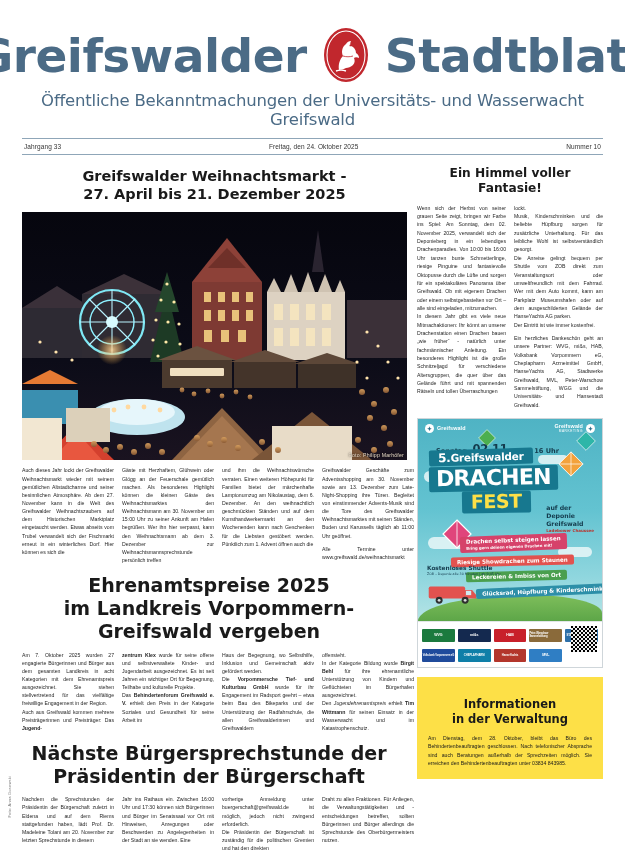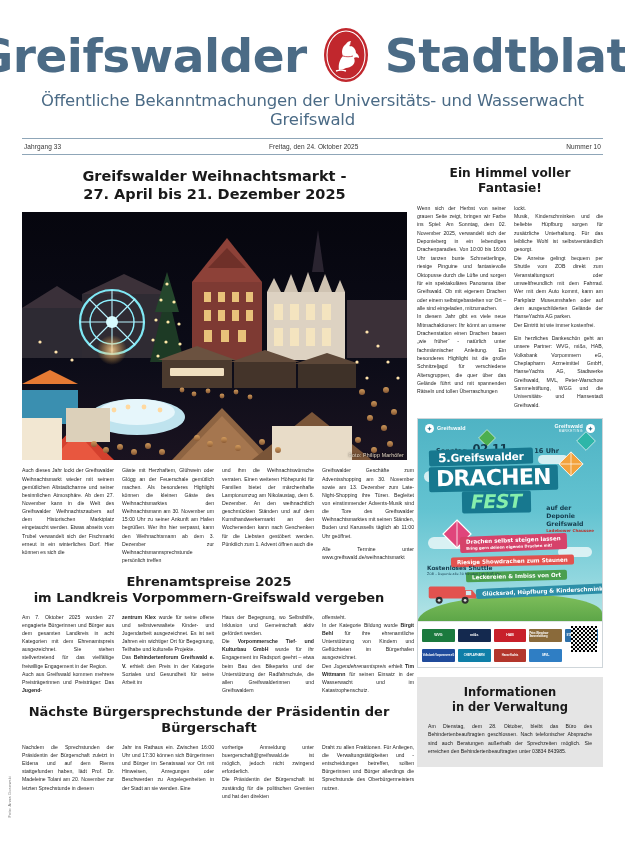--- a/index.html
+++ b/index.html
@@ -58,21 +58,21 @@
   
   .headline {
     text-align:center;
     font-family:"DejaVu Sans", sans-serif;
     font-weight:bold;
     color:#1a1a1a;
     line-height:1.22;
   }
   .h-main { font-size:14.5px; margin:4px 0 9px 0; }
   .h-right { font-size:12.2px; margin:2px 0 8px 0; }
-  .h-section { font-size:13px; margin:10px 11px 7px 0; }
+  .h-section { font-size:19px; margin:10px 11px 7px 0; }
 
   
   .photo-wrap {
     width:100%; height:248px; position:relative; overflow:hidden;
     background:#0a0a14;
   }
   .photo-credit {
     position:absolute; right:3px; bottom:2px;
     font-size:5.2px; color:#e7d9c6; letter-spacing:0.2px;
     text-shadow:0 0 2px rgba(0,0,0,.8);
@@ -161,22 +161,22 @@
   .ad-t2 {
     color:#fff; font-size:22px; font-weight:bold; line-height:0.98;
     font-family:"DejaVu Sans", sans-serif; letter-spacing:-0.8px;
   }
   .ad-fest-band {
     position:absolute; left:44px; top:72px; z-index:6;
     background:#17788f; transform:rotate(-1deg);
     padding:1px 9px 2px 9px; border-radius:2px;
   }
   .ad-t3 {
-    color:#86efac; font-size:19px; font-weight:bold; line-height:1;
-    font-family:"DejaVu Sans", sans-serif; letter-spacing:-0.5px;font-style:italic;
+    color:#fde047; font-size:19px; font-weight:bold; line-height:1;
+    font-family:"DejaVu Sans", sans-serif; letter-spacing:-0.5px;
   }
   .ad-place {
     position:absolute; right:8px; top:85px; z-index:7; text-align:left;
     color:#143b4d; font-weight:bold; font-size:6.2px; line-height:1.25;
     font-family:"DejaVu Sans", sans-serif;
   }
   .ad-place .sm { font-size:4px; color:#b8352f; display:block; margin-top:1px; }
 
   .feat {
     position:absolute; z-index:7; color:#fff; font-weight:bold;
@@ -216,21 +216,21 @@
   .qr {
     position:absolute; right:5px; top:4px; width:26px; height:26px;
     background:
       repeating-linear-gradient(0deg,#111 0 2px,#fff 2px 4px),
       repeating-linear-gradient(90deg,#111 0 2px,#fff 2px 4px);
     background-blend-mode:difference;
   }
 
   
   .infobox {
-    margin-top:9px; background:#e5e5e5; padding:8px 11px 12px 11px;
+    margin-top:9px; background:#fde047; padding:20px 11px 12px 11px;
   }
   .infobox h3 {
     margin:0 0 7px 0; text-align:center;
     font-family:"DejaVu Sans", sans-serif; font-weight:bold;
     font-size:11.5px; line-height:1.3; color:#1a1a1a;
   }
   .infobox p {
     margin:0; font-size:5.15px; line-height:1.62; text-align:justify;
   }
 

